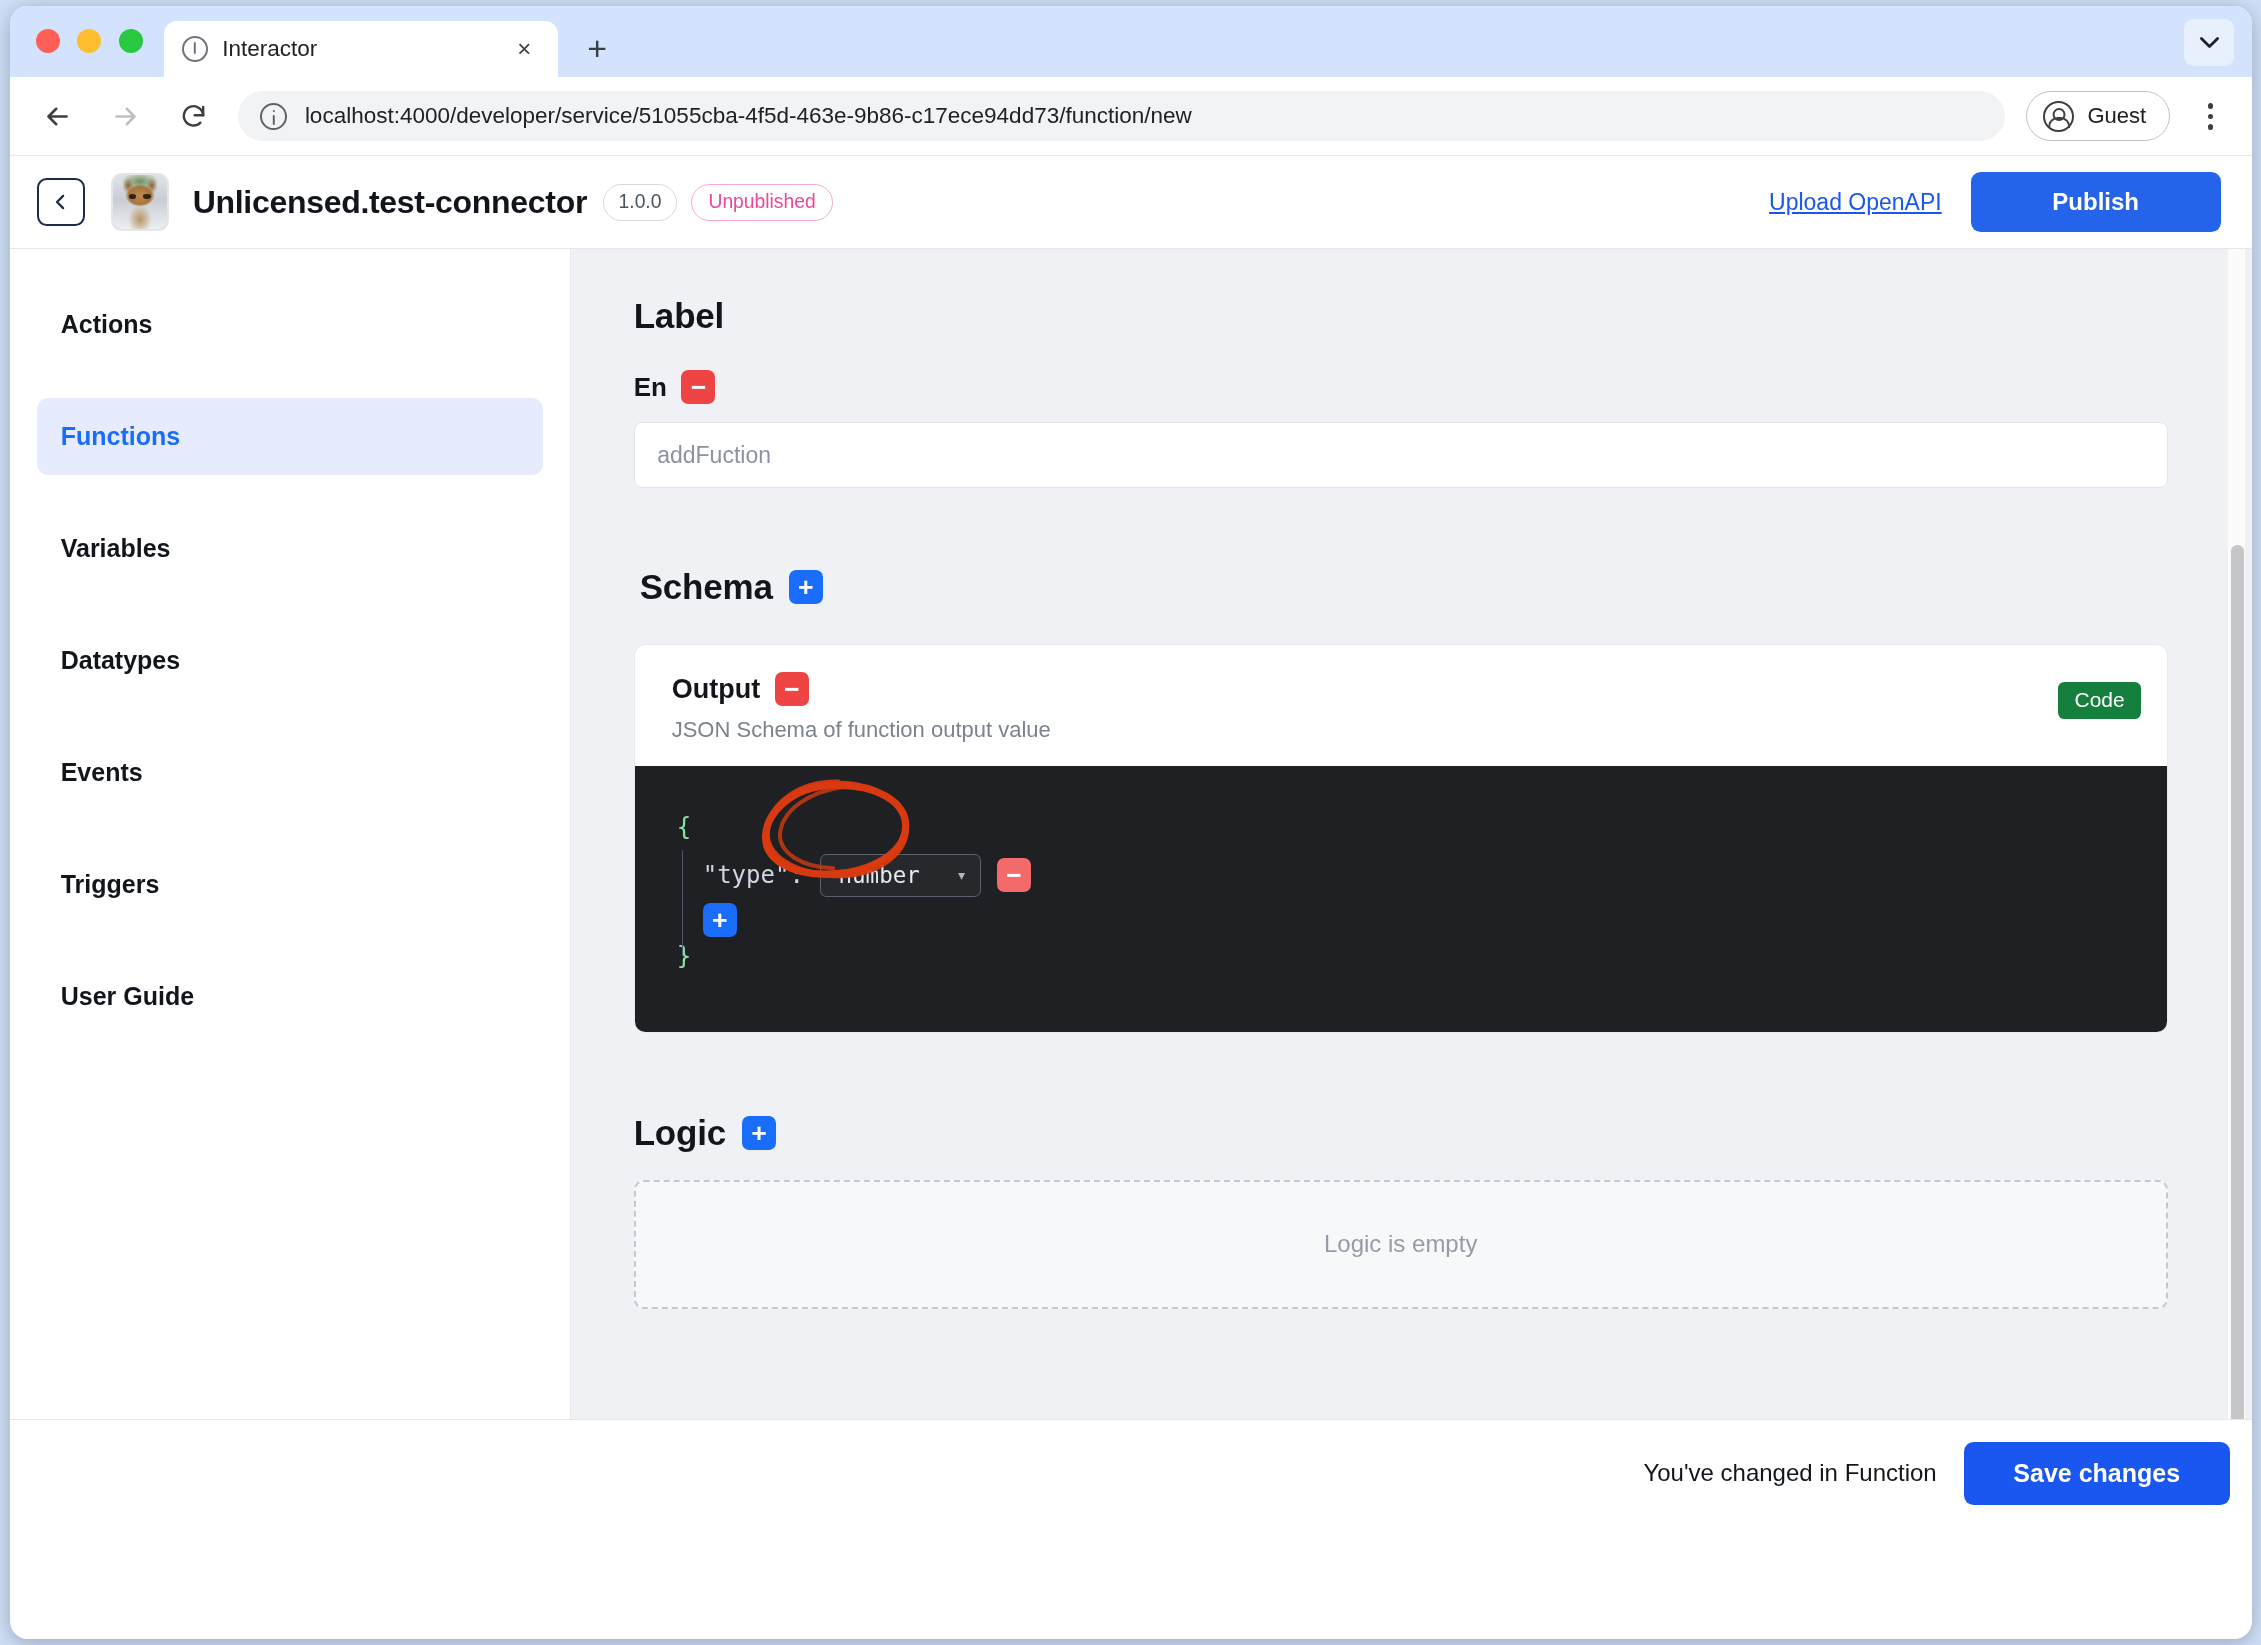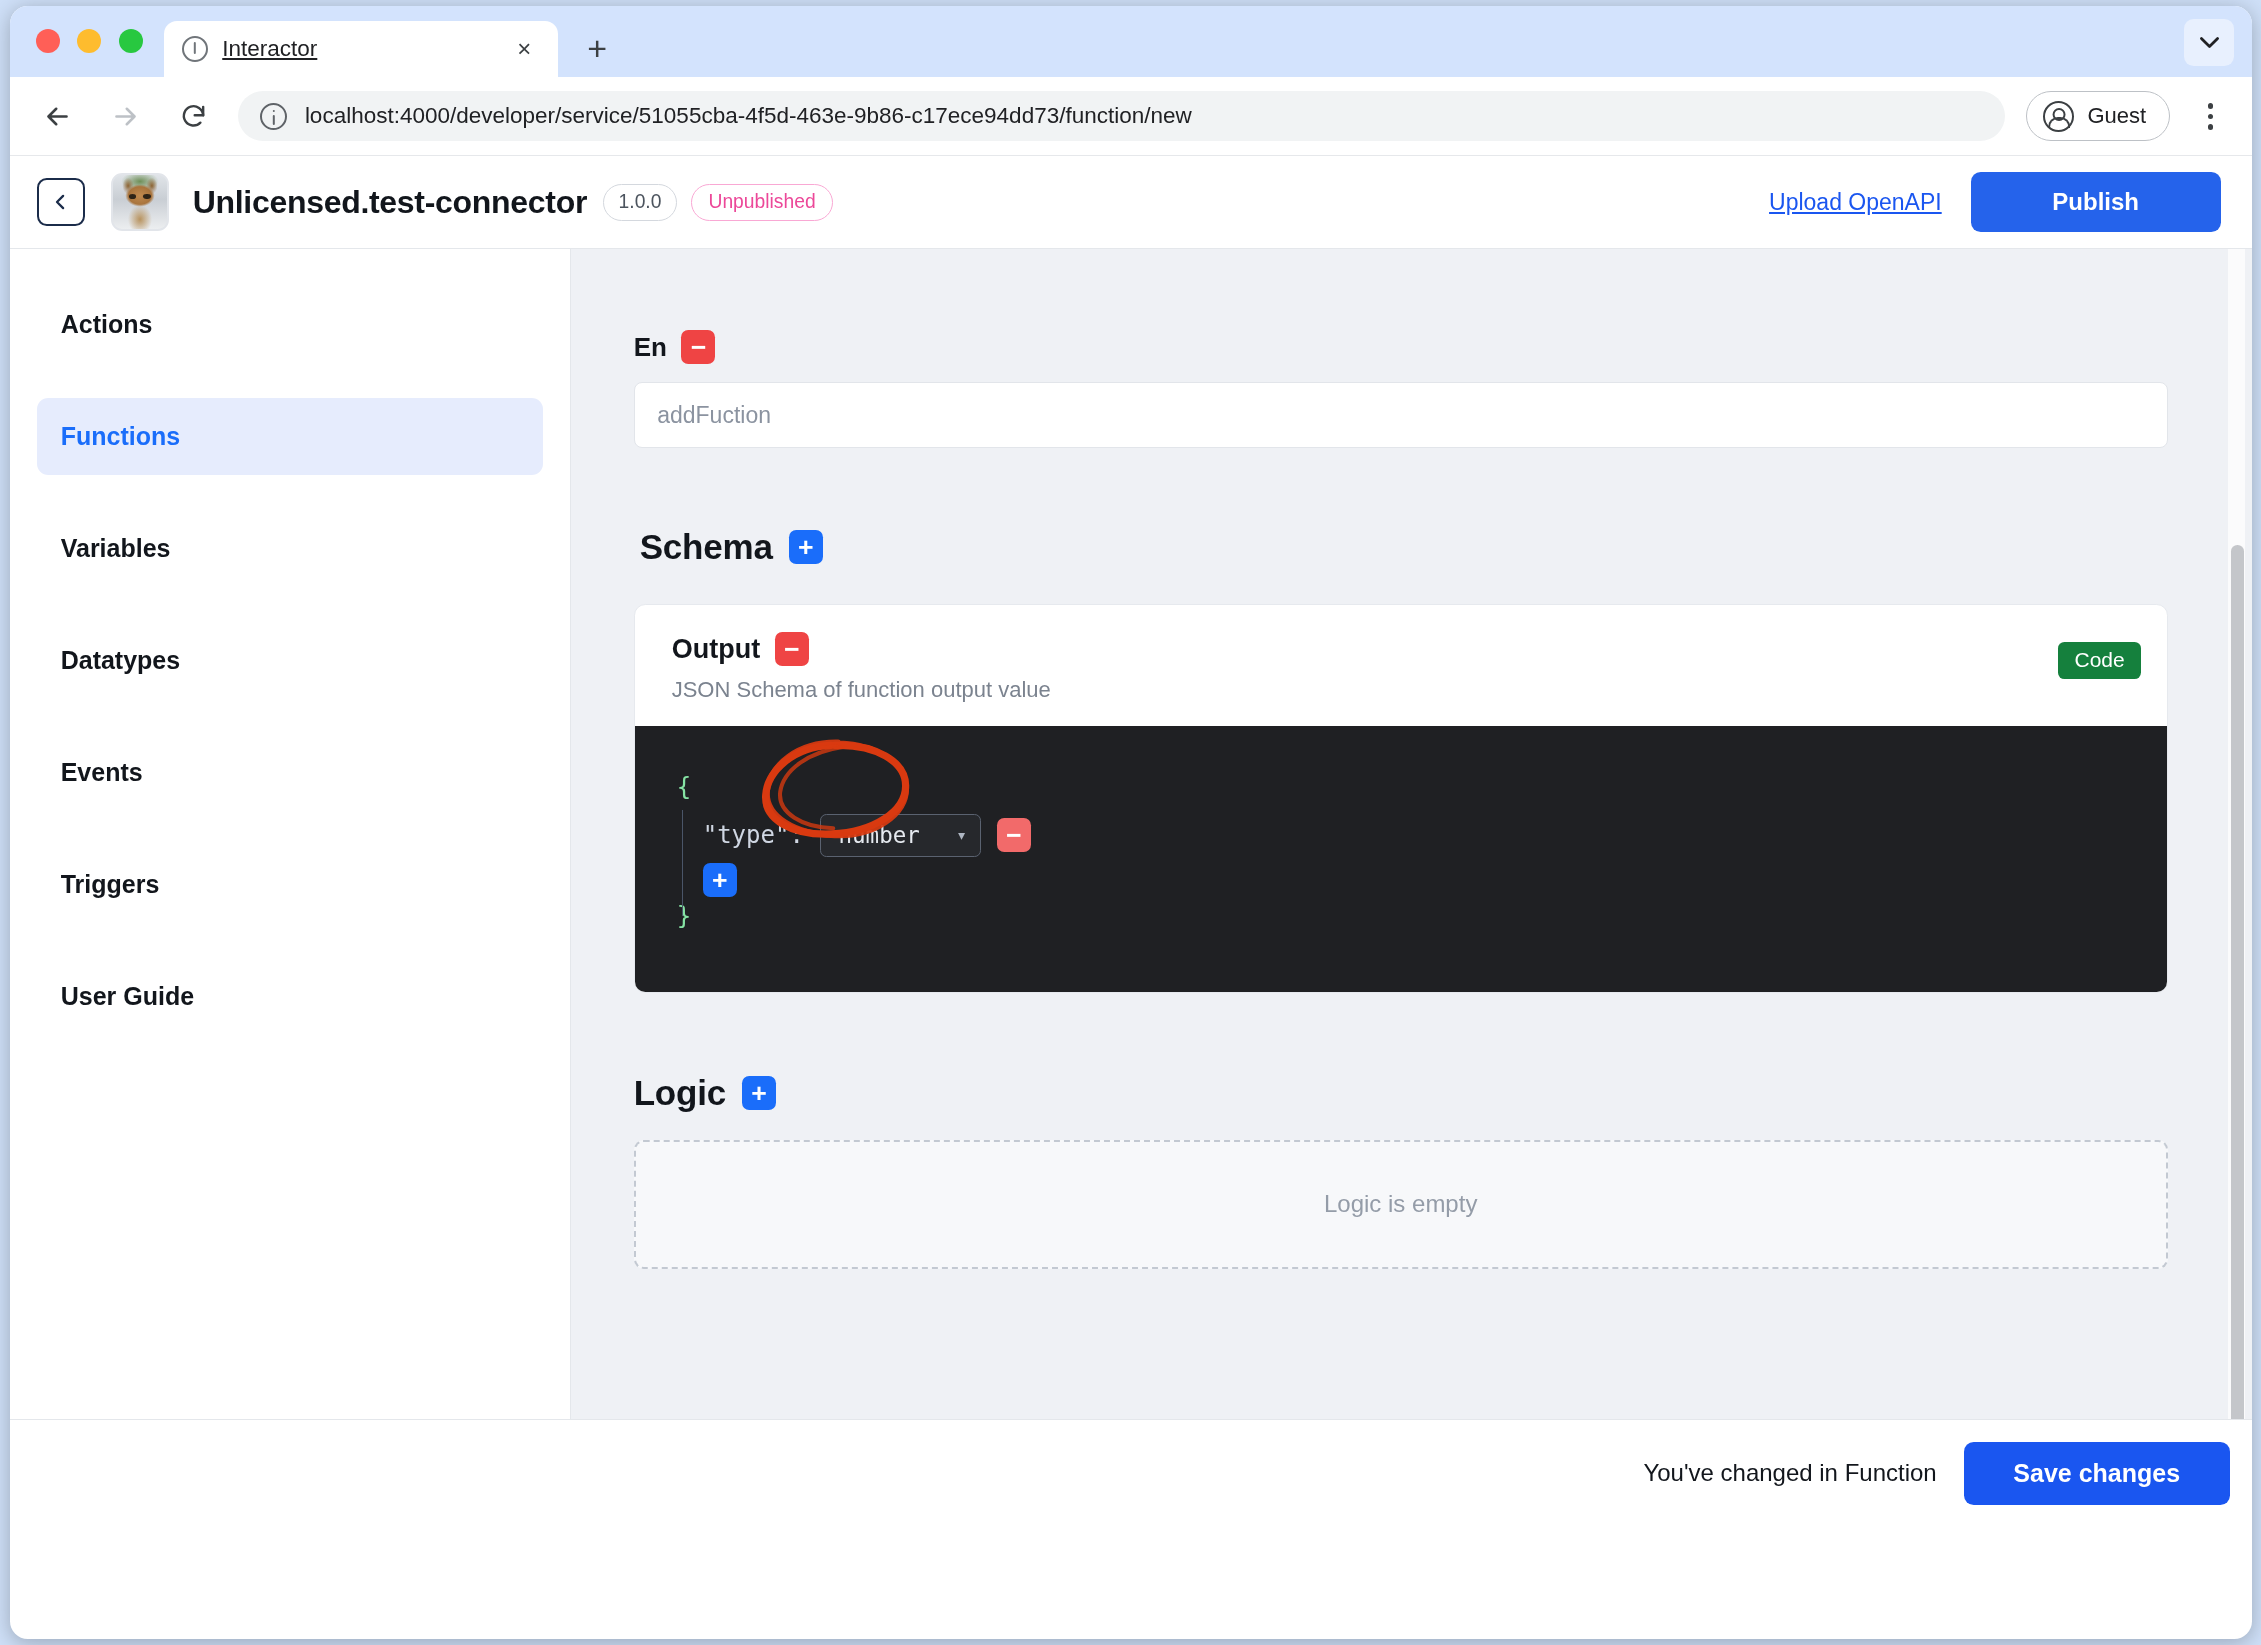--- a/index.html
+++ b/index.html
@@ -49,21 +49,21 @@
     position: relative;
   }
   .tab-favicon::after {
     content: ""; position: absolute;
     left: 50%; top: 4px; transform: translateX(-50%);
     width: 2.4px; height: 12px; background: #70757a; border-radius: 1.6px;
   }
   .tab-title {
     flex: 1;
     font-size: 22.5px; color: #202124;
-    white-space: nowrap; overflow: hidden; text-overflow: ellipsis; text-decoration: underline;
+    white-space: nowrap; overflow: hidden; text-overflow: ellipsis;
   }
   .tab-close {
     width: 32px; height: 32px; flex: 0 0 32px;
     display: flex; align-items: center; justify-content: center;
     font-size: 24px; color: #3c4043; line-height: 1;
   }
   .newtab {
     width: 52px; height: 52px; margin: 0 0 3.2px 13px;
     display: flex; align-items: center; justify-content: center;
     font-size: 34px; color: #3c4043; font-weight: 300; line-height: 1;
@@ -509,20 +509,23 @@
         <span>Triggers</span>
       </div>
       <div class="nav-item">
         <span>User Guide</span>
       </div>
     </div>
 
     <div class="content-wrap">
       <div class="content">
 
+        <div class="h-section">
+          <span>Label</span>
+        </div>
 
         <div class="lang-row">
           <span class="lang-label">En</span>
           <span class="btn-circle remove">−</span>
         </div>
 
         <div class="text-input">
           <span>addFuction</span>
         </div>
 

